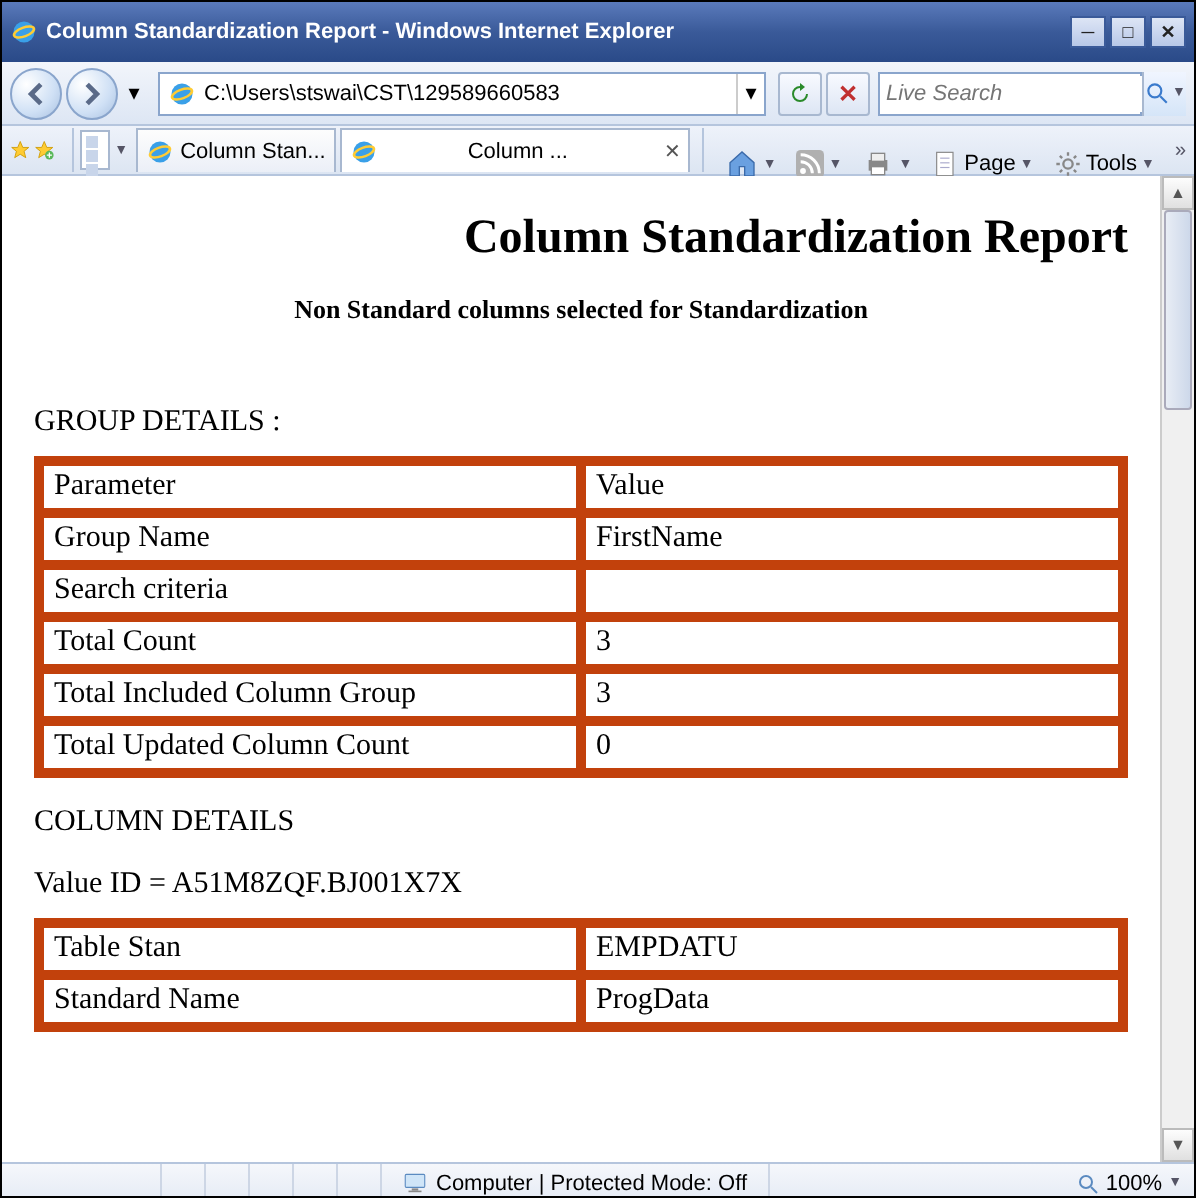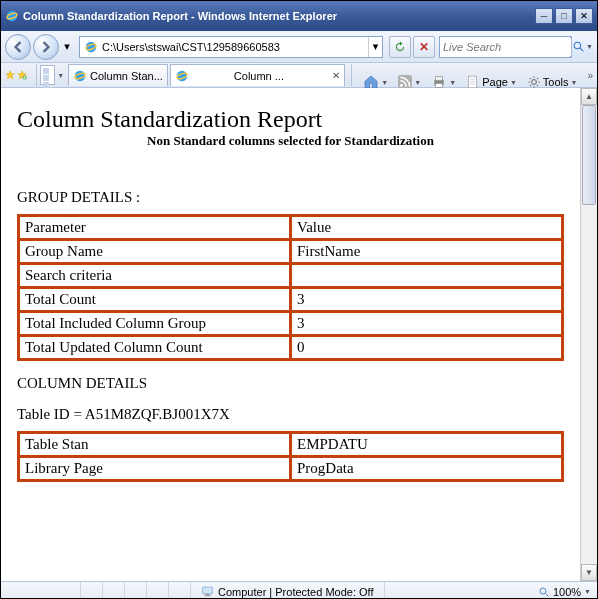--- a/index.html
+++ b/index.html
@@ -41,25 +41,25 @@
 .tab .tab-close { margin-left: 6px; font-size: 10px; color: #555; }
 .tool-sep { flex: 0 0 auto; width:1px;height:22px;background:#b5c5dd;margin:0 4px;}
 .tool-group { display: flex; align-items: center; gap: 4px; margin-left:auto;}
 .tool-btn { height: 22px; display: flex; align-items: center; padding: 0 3px; font-size: 11px; border-radius:2px;margin-top:14px;}
 .tool-btn .drop{font-size:7px;margin-left:2px;color:#556;}
 .chev { font-size: 10px; color: #556; margin-left:3px;}
 
 
 .content-wrap { position: relative; height: calc(100% - 22px - 32px - 30px - 20px); display: flex; }
 .content { flex: 1; overflow: hidden; padding: 12px 16px; background: #fff; font-family: 'Times New Roman', serif; font-size: 15px; color: #000; }
-.content h1 { text-align: left; font-size: 24px; font-weight: normal; margin: 6px 0 0; }
+.content h1 { text-align: right; font-size: 24px; font-weight: bold; margin: 6px 0 14px; }
 .content h2 { text-align: center; font-size: 13px; font-weight: bold; margin: 0 0 40px; }
 .content .sect-label { font-size: 15px; margin: 8px 0; }
 .report-table { border-collapse: collapse; width: 100%; margin: 6px 0 14px; border: 1px solid #aaa; }
-.report-table td { border: 3px solid #c2410c; padding: 2px 5px; font-size: 15px; height: 22px; }
+.report-table td { border: 5px solid #c2410c; padding: 2px 5px; font-size: 15px; height: 22px; }
 .report-table td:first-child { width: 50%; }
 
 .vscroll { width: 17px; background: #efefef; border-left: 1px solid #ccc; display: flex; flex-direction: column; }
 .vscroll .arrow { height: 17px; background: linear-gradient(#fdfdfd,#e0e0e0); border: 1px solid #bbb; display:flex;align-items:center;justify-content:center;font-size:8px;color:#555;}
 .vscroll .track { flex: 1; background: #f0f0f0; position: relative; }
 .vscroll .thumb { position: absolute; top: 0; left: 1px; right: 1px; height: 100px; background: linear-gradient(to right,#e8edf5,#cdd8ea); border: 1px solid #aab; border-radius:2px;}
 
 
 .statusbar { height: 20px; background: linear-gradient(#f5f7fb,#e5ebf5); border-top: 1px solid #b5c5dd; display: flex; align-items: center; font-size: 11px; }
 .statusbar .cell { border-right: 1px solid #cdd6e5; height: 100%; display:flex;align-items:center;padding:0 4px;}
@@ -234,29 +234,29 @@
             <td>Total Included Column Group</td>
             <td>3</td>
           </tr>
       <tr>
             <td>Total Updated Column Count</td>
             <td>0</td>
           </tr>
     </tbody>
       </table>
     <p class="sect-label">COLUMN DETAILS</p>
-    <p class="sect-label" style="margin-top:14px;">Table ID = A51M8ZQF.BJ001X7X</p>
+    <p class="sect-label" style="margin-top:14px;">Value ID = A51M8ZQF.BJ001X7X</p>
     <table class="report-table">
       <tbody>
           <tr>
             <td>Table Stan</td>
             <td>EMPDATU</td>
           </tr>
       <tr>
-            <td>Library Page</td>
+            <td>Standard Name</td>
             <td>ProgData</td>
           </tr>
     </tbody>
       </table>
   </div>
   <div class="vscroll">
     <div class="arrow">▲</div>
     <div class="track">
       <div class="thumb"></div>
     </div>

